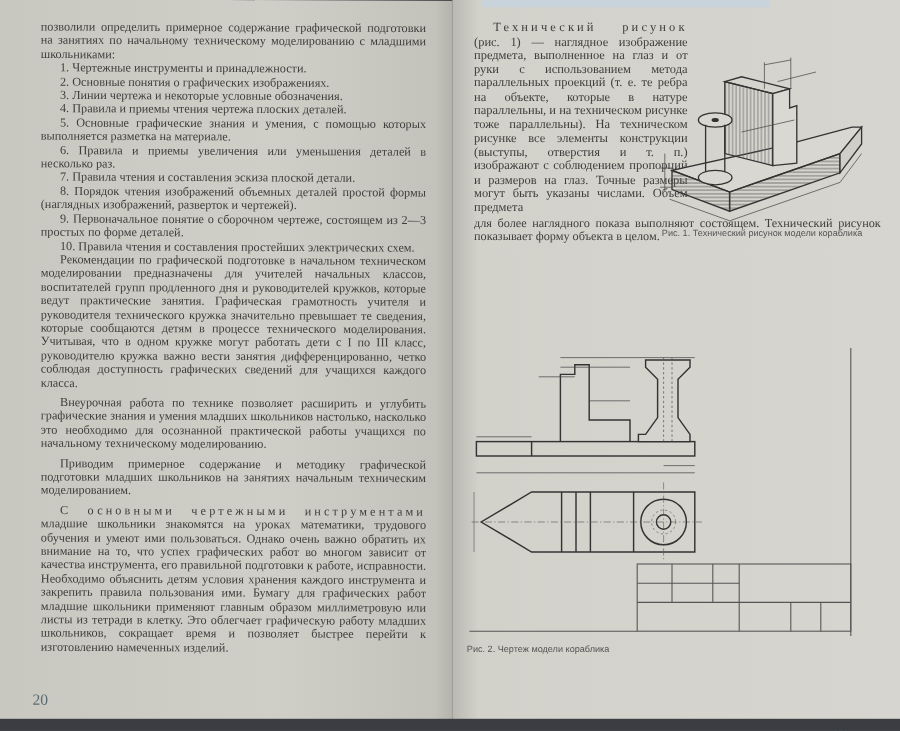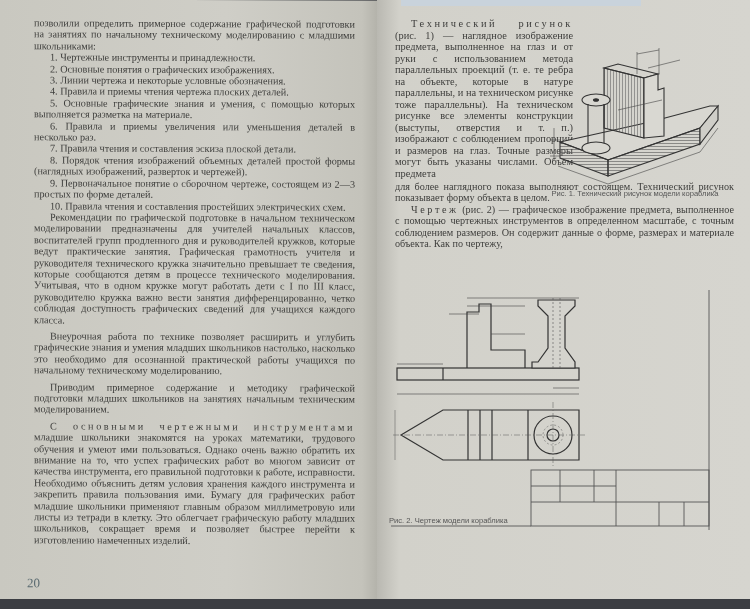--- a/index.html
+++ b/index.html
@@ -35,21 +35,21 @@
   .page-num { font-size:13px; color:#5a6a70;margin-top:40px; }
   .pn-left { position:absolute; left:27px; top:536px; }
   .pn-right { position:absolute; right:44px; top:563px; }
 
   .fig1-text { width:178px; }
   .fig1-text p { font-size:10.4px; line-height:11.5px; }
   .fig1 { position:absolute; left:163px; top:10px; width:190px;text-align:center; }
   .fig-caption { font-family:"Liberation Sans","DejaVu Sans",sans-serif; font-size:7.6px; color:#555; line-height:9px; }
   .full-text { margin-top:2px; }
   .fig2 { position:absolute; left:14px; top:290px; width:340px; height:240px; }
-  .fig2-caption { position:absolute; left:12px; top:516px; }
+  .fig2-caption { position:absolute; left:12px; top:536px; }
 </style>
 </head>
 <body>
 
 <div class="spread">
 
   <div class="page page-left">
     <p>позволили определить примерное содержание графической подготовки на занятиях по начальному техническому моделированию с младшими школьниками:</p>
     <ol class="topics">
       <li>1. Чертежные инструменты и принадлежности.</li>
@@ -69,21 +69,20 @@
     <p class="indent" style="margin-top:5px"><span class="spaced">С основными чертежными инструментами</span><span> младшие школьники знакомятся на уроках математики, трудового обучения и умеют ими пользоваться. Однако очень важно обратить их внимание на то, что успех графических работ во многом зависит от качества инструмента, его правильной подготовки к работе, исправности. Необходимо объяснить детям условия хранения каждого инструмента и закрепить правила пользования ими. Бумагу для графических работ младшие школьники применяют главным образом миллиметровую или листы из тетради в клетку. Это облегчает графическую работу младших школьников, сокращает время и позволяет быстрее перейти к изготовлению намеченных изделий.</span></p>
     <span class="page-num pn-left">20</span>
   </div>
 
   <div class="page page-right">
     <div class="fig1-text">
       <p class="indent"><span class="spaced">Технический рисунок</span><span> (рис. 1) — наглядное изображение предмета, выполненное на глаз и от руки с использованием метода параллельных проекций (т. е. те ребра на объекте, которые в натуре параллельны, и на техническом рисунке тоже параллельны). На техническом рисунке все элементы конструкции (выступы, отверстия и т. п.) изображают с соблюдением пропорций и размеров на глаз. Точные размеры могут быть указаны числами. Объем предмета</span></p>
     </div>
     <div class="full-text">
       <p>для более наглядного показа выполняют состоящем. Технический рисунок показывает форму объекта в целом.</p>
-      <p class="indent"><span class="spaced">Чертеж</span><span> (рис. 2) — графическое изображение предмета, выполненное с помощью чертежных инструментов в определенном масштабе, с точным соблюдением размеров. Он содержит данные о форме, размерах и материале объекта. Как по чертежу,</span></p>
     </div>
 
     <div class="fig1">
       <svg width="190" height="175" viewBox="0 0 190 175">
         <defs>
           <pattern id="hatch" width="3" height="3" patternUnits="userSpaceOnUse">
             <line x1="0" y1="1.5" x2="3" y2="1.5" stroke="#555" stroke-width="0.6"></line>
           </pattern>
           <pattern id="vhatch" width="3" height="3" patternUnits="userSpaceOnUse">
             <line x1="1.5" y1="0" x2="1.5" y2="3" stroke="#666" stroke-width="0.6"></line>

